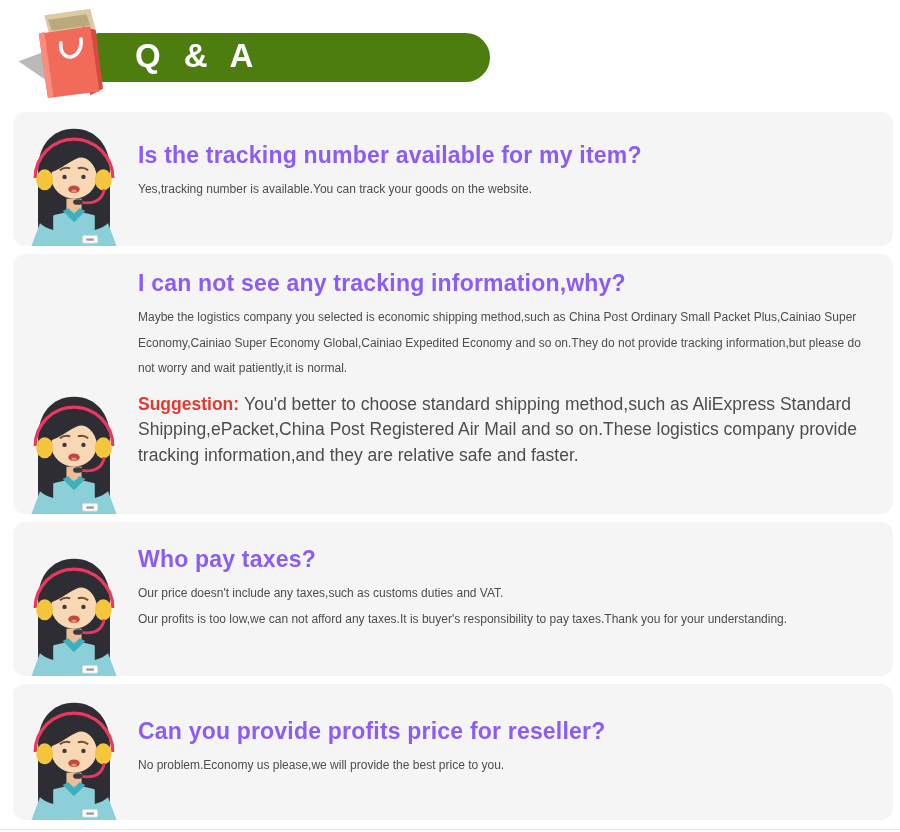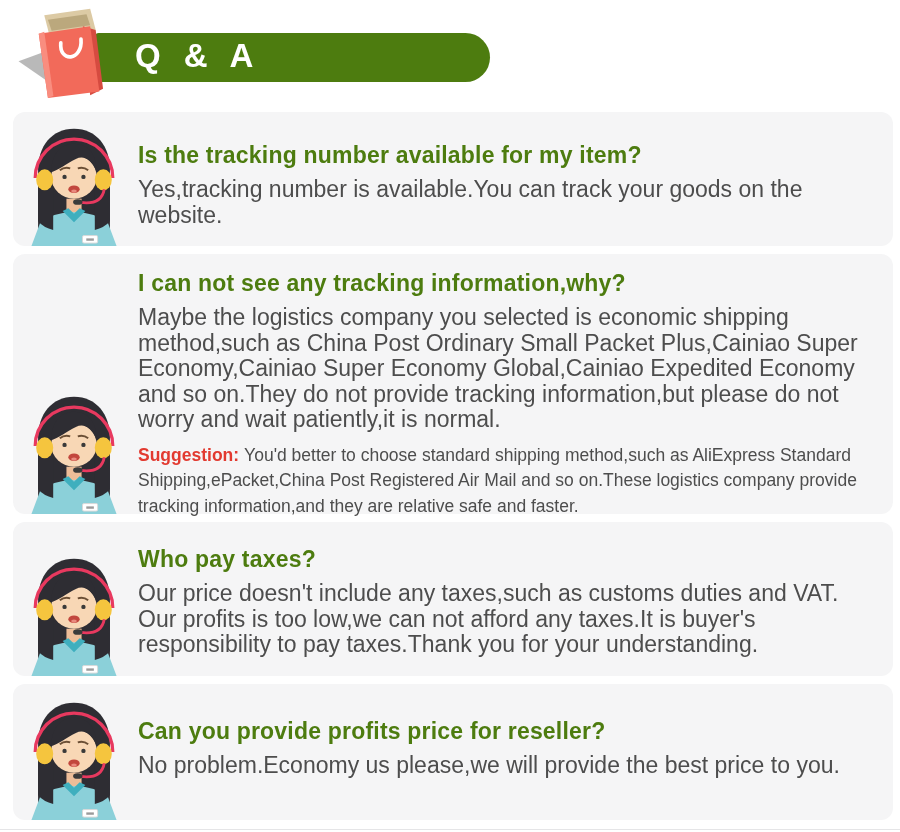--- a/index.html
+++ b/index.html
@@ -24,22 +24,22 @@
   .qa-card{
     position:relative;background:#f5f5f6;border-radius:12px;
     margin:0 7px 8px 13px;box-sizing:border-box;
     padding-left:125px;padding-right:18px;
   }
   .c1{height:134px;padding-top:30px;}
   .c2{height:260px;padding-top:16px;}
   .c3{height:154px;padding-top:24px;}
   .c4{height:136px;padding-top:34px;}
   .avatar{position:absolute;left:9px;bottom:0;width:104px;height:123px;}
-  .q{margin:0 0 8px 0;font-size:23px;font-weight:bold;color:#4d7c0f;letter-spacing:.2px;}
-  .a{margin:0;font-size:23px;line-height:25.5px;color:#4d4d4d;white-space:pre-line;}
+  .q{margin:0 0 8px 0;font-size:23px;font-weight:bold;color:#8b5cf6;letter-spacing:.2px;}
+  .a{margin:0;font-size:12px;line-height:25.5px;color:#4d4d4d;white-space:pre-line;}
   .sugg{margin:10px 0 0 0;font-size:17.5px;line-height:25.5px;color:#4d4d4d;}
   .sugg-label{color:#e23a30;font-weight:bold;margin-right:5px;margin-top:28px;}
   .bottom-rule{position:absolute;left:0;right:0;bottom:2px;height:1px;background:#e5e5e7;}
 </style>
 </head>
 <body>
 
 <div class="header">
   <div class="banner">
     <span class="banner-title">Q &amp; A</span>

